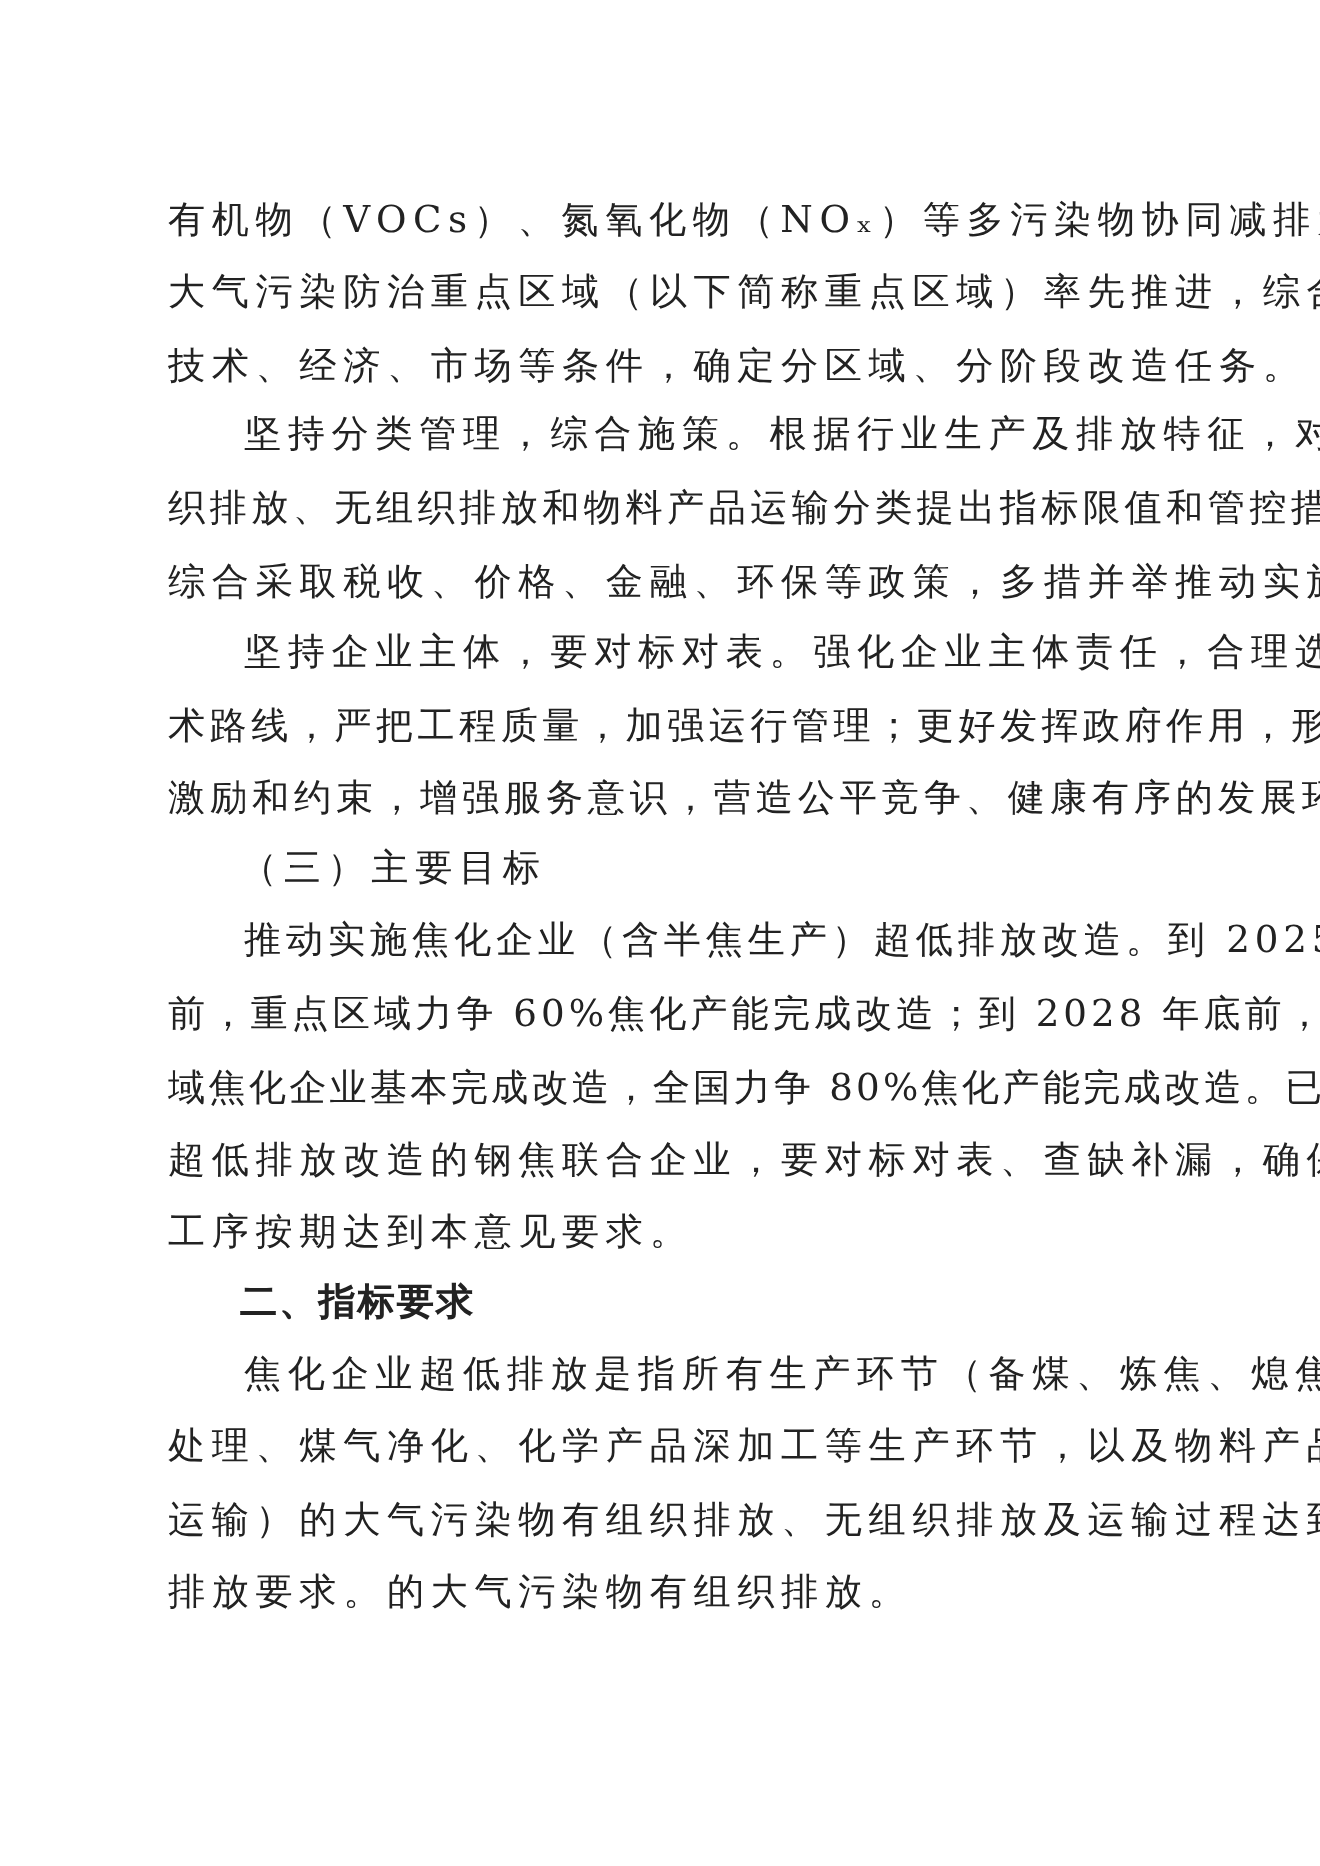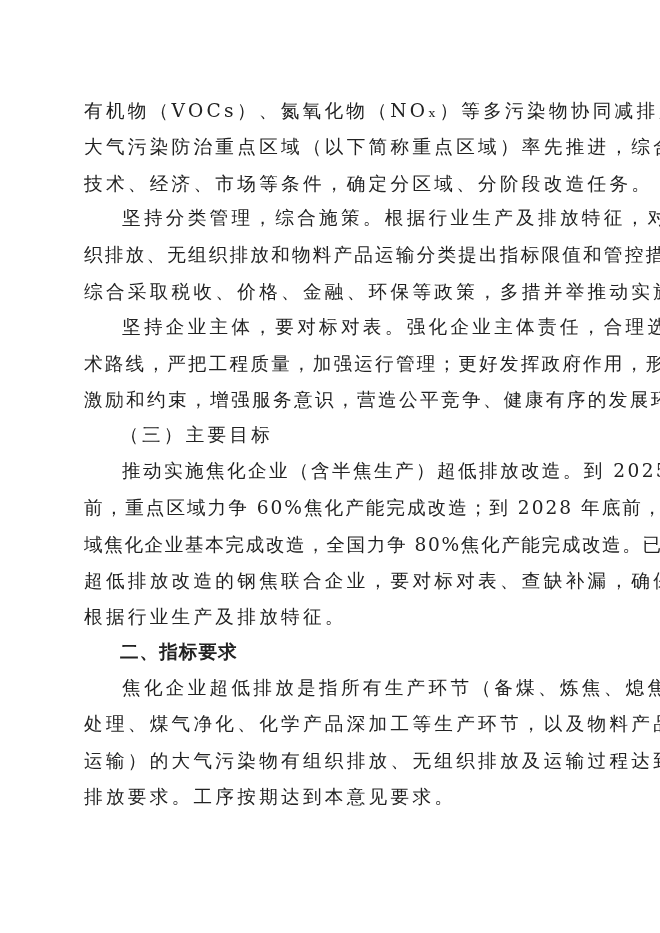--- a/index.html
+++ b/index.html
@@ -30,28 +30,28 @@
   <div class="line indent" style="top:312px"><span class="b">坚持企业主体，要对标对表。</span><span>强化企业主体责任，合理选择改造技</span></div>
   <div class="line" style="top:349px; letter-spacing:2.2px">术路线，严把工程质量，加强运行管理；更好发挥政府作用，形成有效</div>
   <div class="line last" style="top:385px; letter-spacing:2.4px">激励和约束，增强服务意识，营造公平竞争、健康有序的发展环境。</div>
 
   <div class="line indent last b" style="top:420px; left:120px">（三）主要目标</div>
 
   <div class="line indent" style="top:456px; letter-spacing:2.4px">推动实施焦化企业（含半焦生产）超低排放改造。到 2025 年底</div>
   <div class="line" style="top:493px; letter-spacing:2px">前，重点区域力争 60%焦化产能完成改造；到 2028 年底前，重点区</div>
   <div class="line" style="top:530px; letter-spacing:1.6px">域焦化企业基本完成改造，全国力争 80%焦化产能完成改造。已完成</div>
   <div class="line" style="top:566px">超低排放改造的钢焦联合企业，要对标对表、查缺补漏，确保焦化</div>
-  <div class="line last" style="top:602px">根据行业生产及排放特征。</div>
+  <div class="line last" style="top:602px">工序按期达到本意见要求。</div>
 
   <div class="line indent last hsans" style="top:637px; left:120px">二、指标要求</div>
 
   <div class="line indent" style="top:673px">焦化企业超低排放是指所有生产环节（备煤、炼焦、熄焦、焦</div>
   <div class="line" style="top:709px">处理、煤气净化、化学产品深加工等生产环节，以及物料产品储存</div>
   <div class="line" style="top:746px">运输）的大气污染物有组织排放、无组织排放及运输过程达到超低</div>
-  <div class="line last" style="top:782px">排放要求。工序按期达到本意见要求。</div>
+  <div class="line last" style="top:782px">排放要求。的大气污染物有组织排放。</div>
 
 </div>
 
 <style>
   
 </style>
 
 <div class="page" style="background:transparent; pointer-events:none">
   
 </div>

